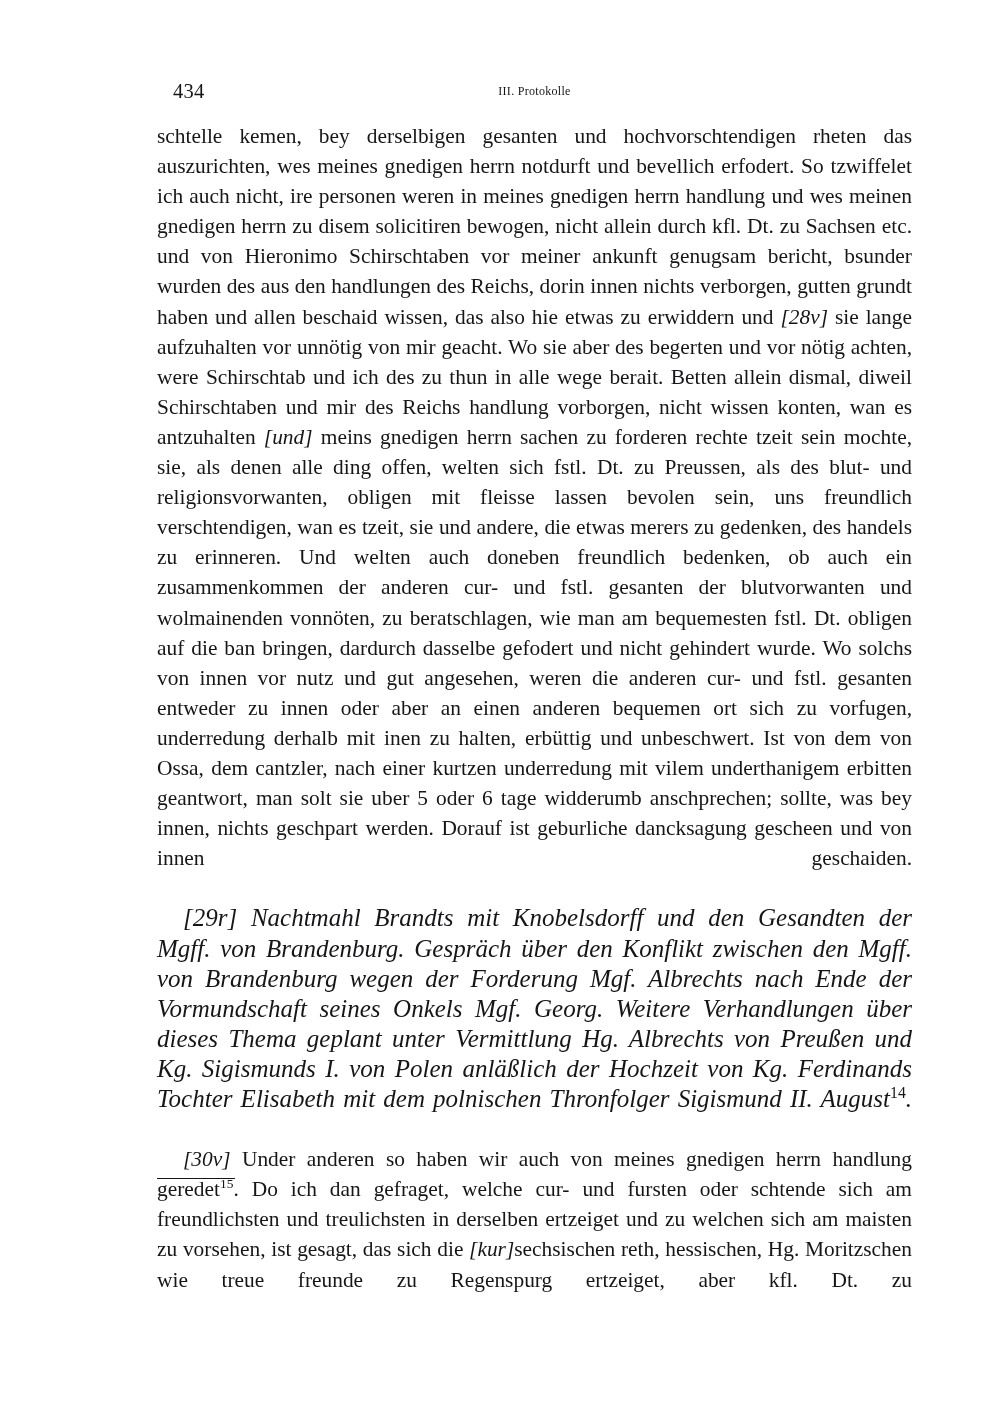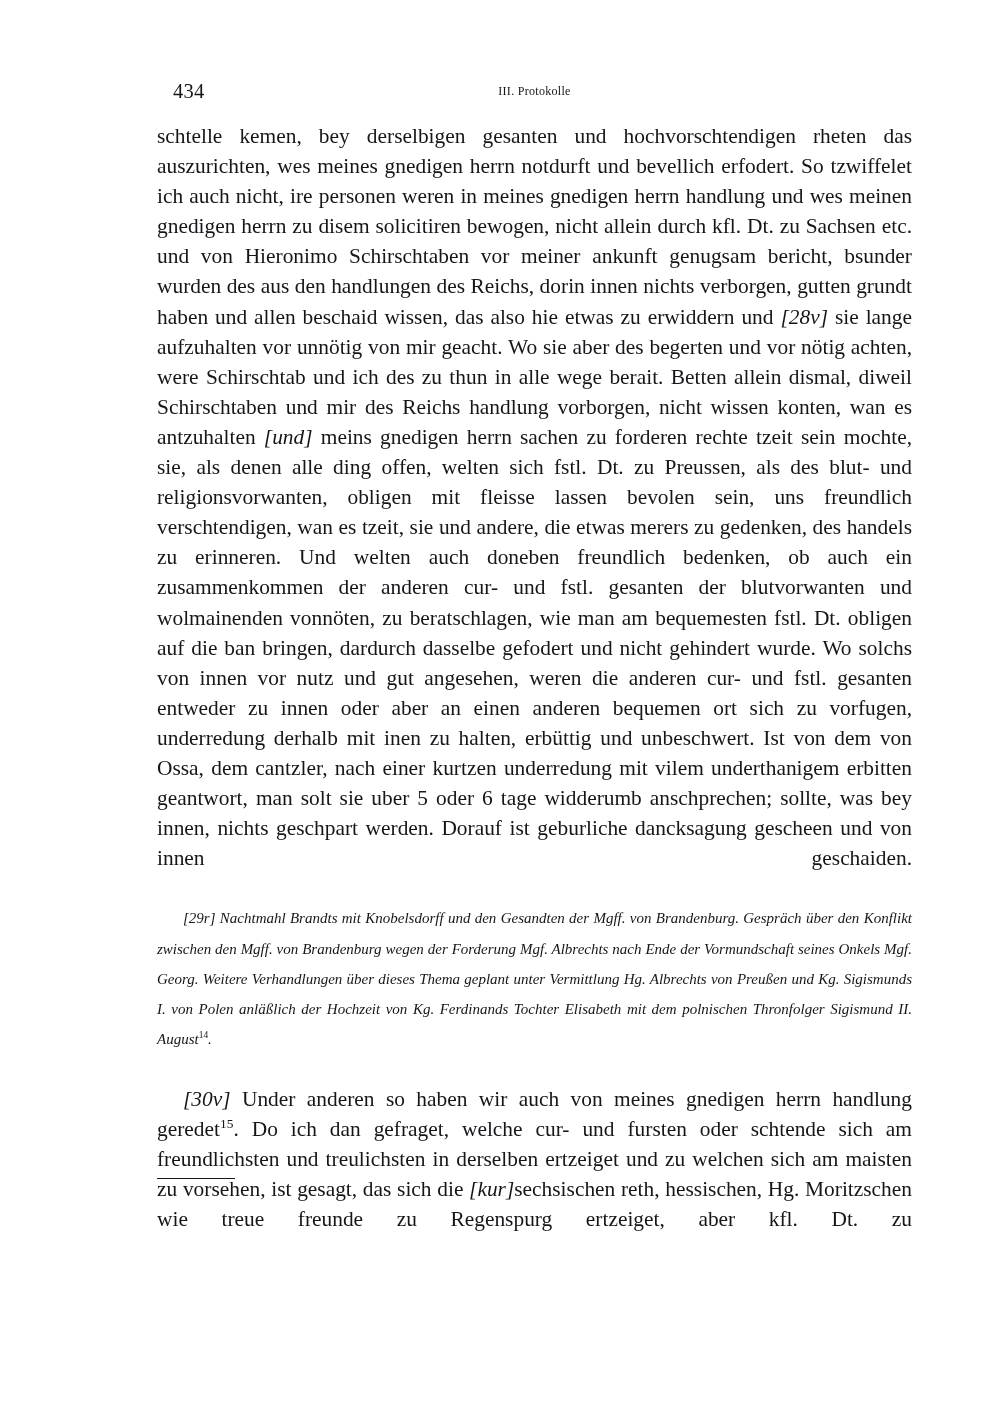--- a/index.html
+++ b/index.html
@@ -67,21 +67,21 @@
     text-justify: inter-word;
     hyphens: none;
     -webkit-hyphens: none;
     word-spacing: 0.1px;
   }
   p.para.indent {
     text-indent: 26px;
   }
   p.regest {
     margin: 0;
-    font-size: 15px;
+    font-size: 25px;
     line-height: 30.1px;
     text-align: justify;
     font-style: italic;
     text-indent: 26px;
     hyphens: none;
     -webkit-hyphens: none;
   }
 
   
   .para:after, .regest:after {

